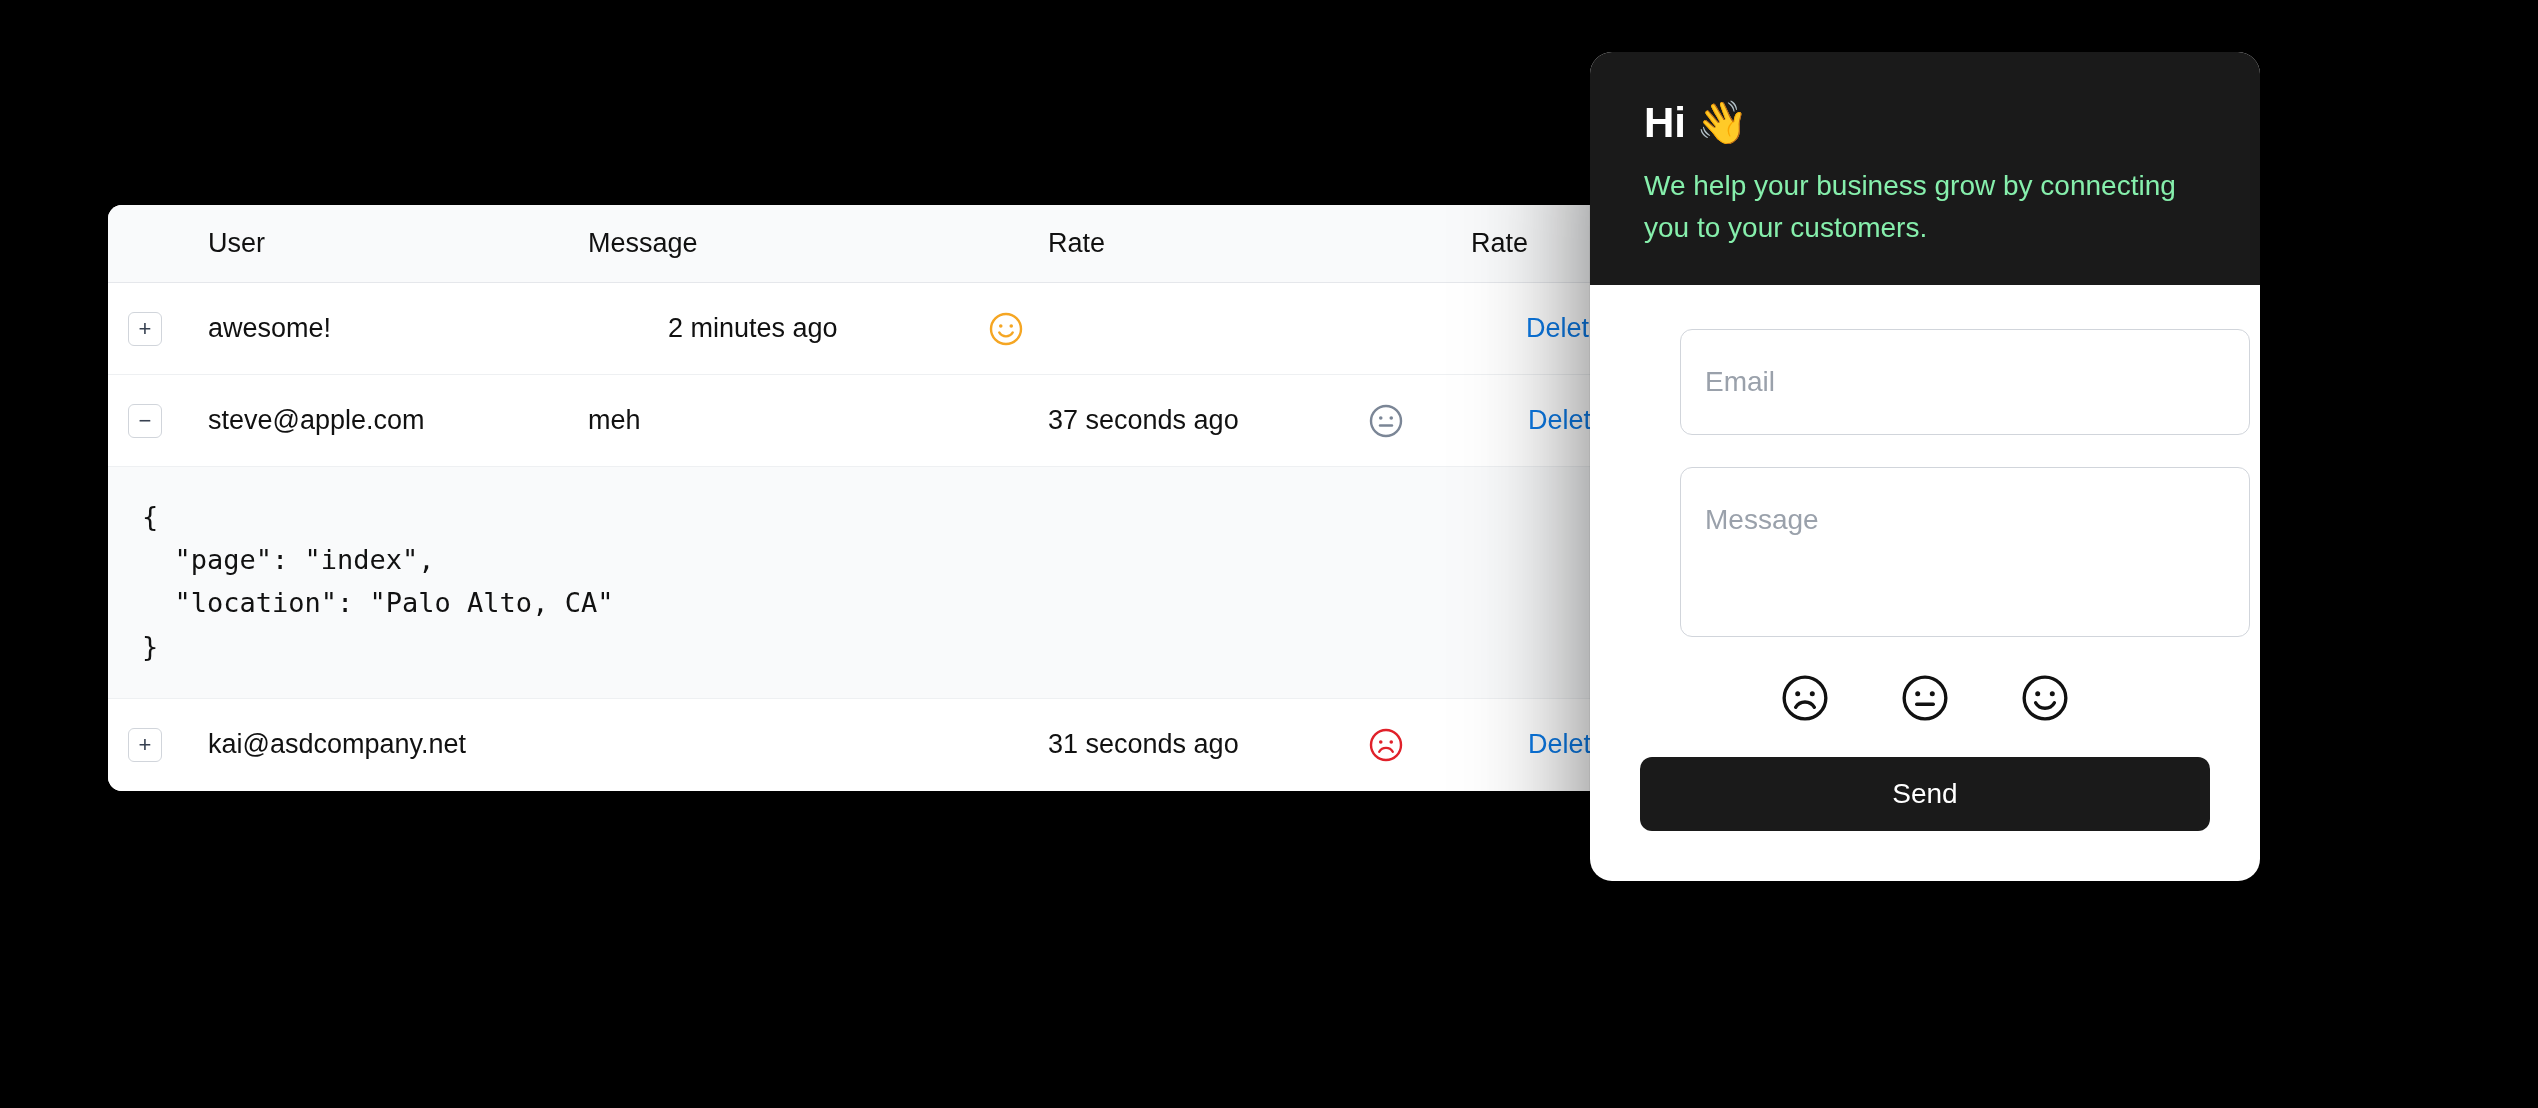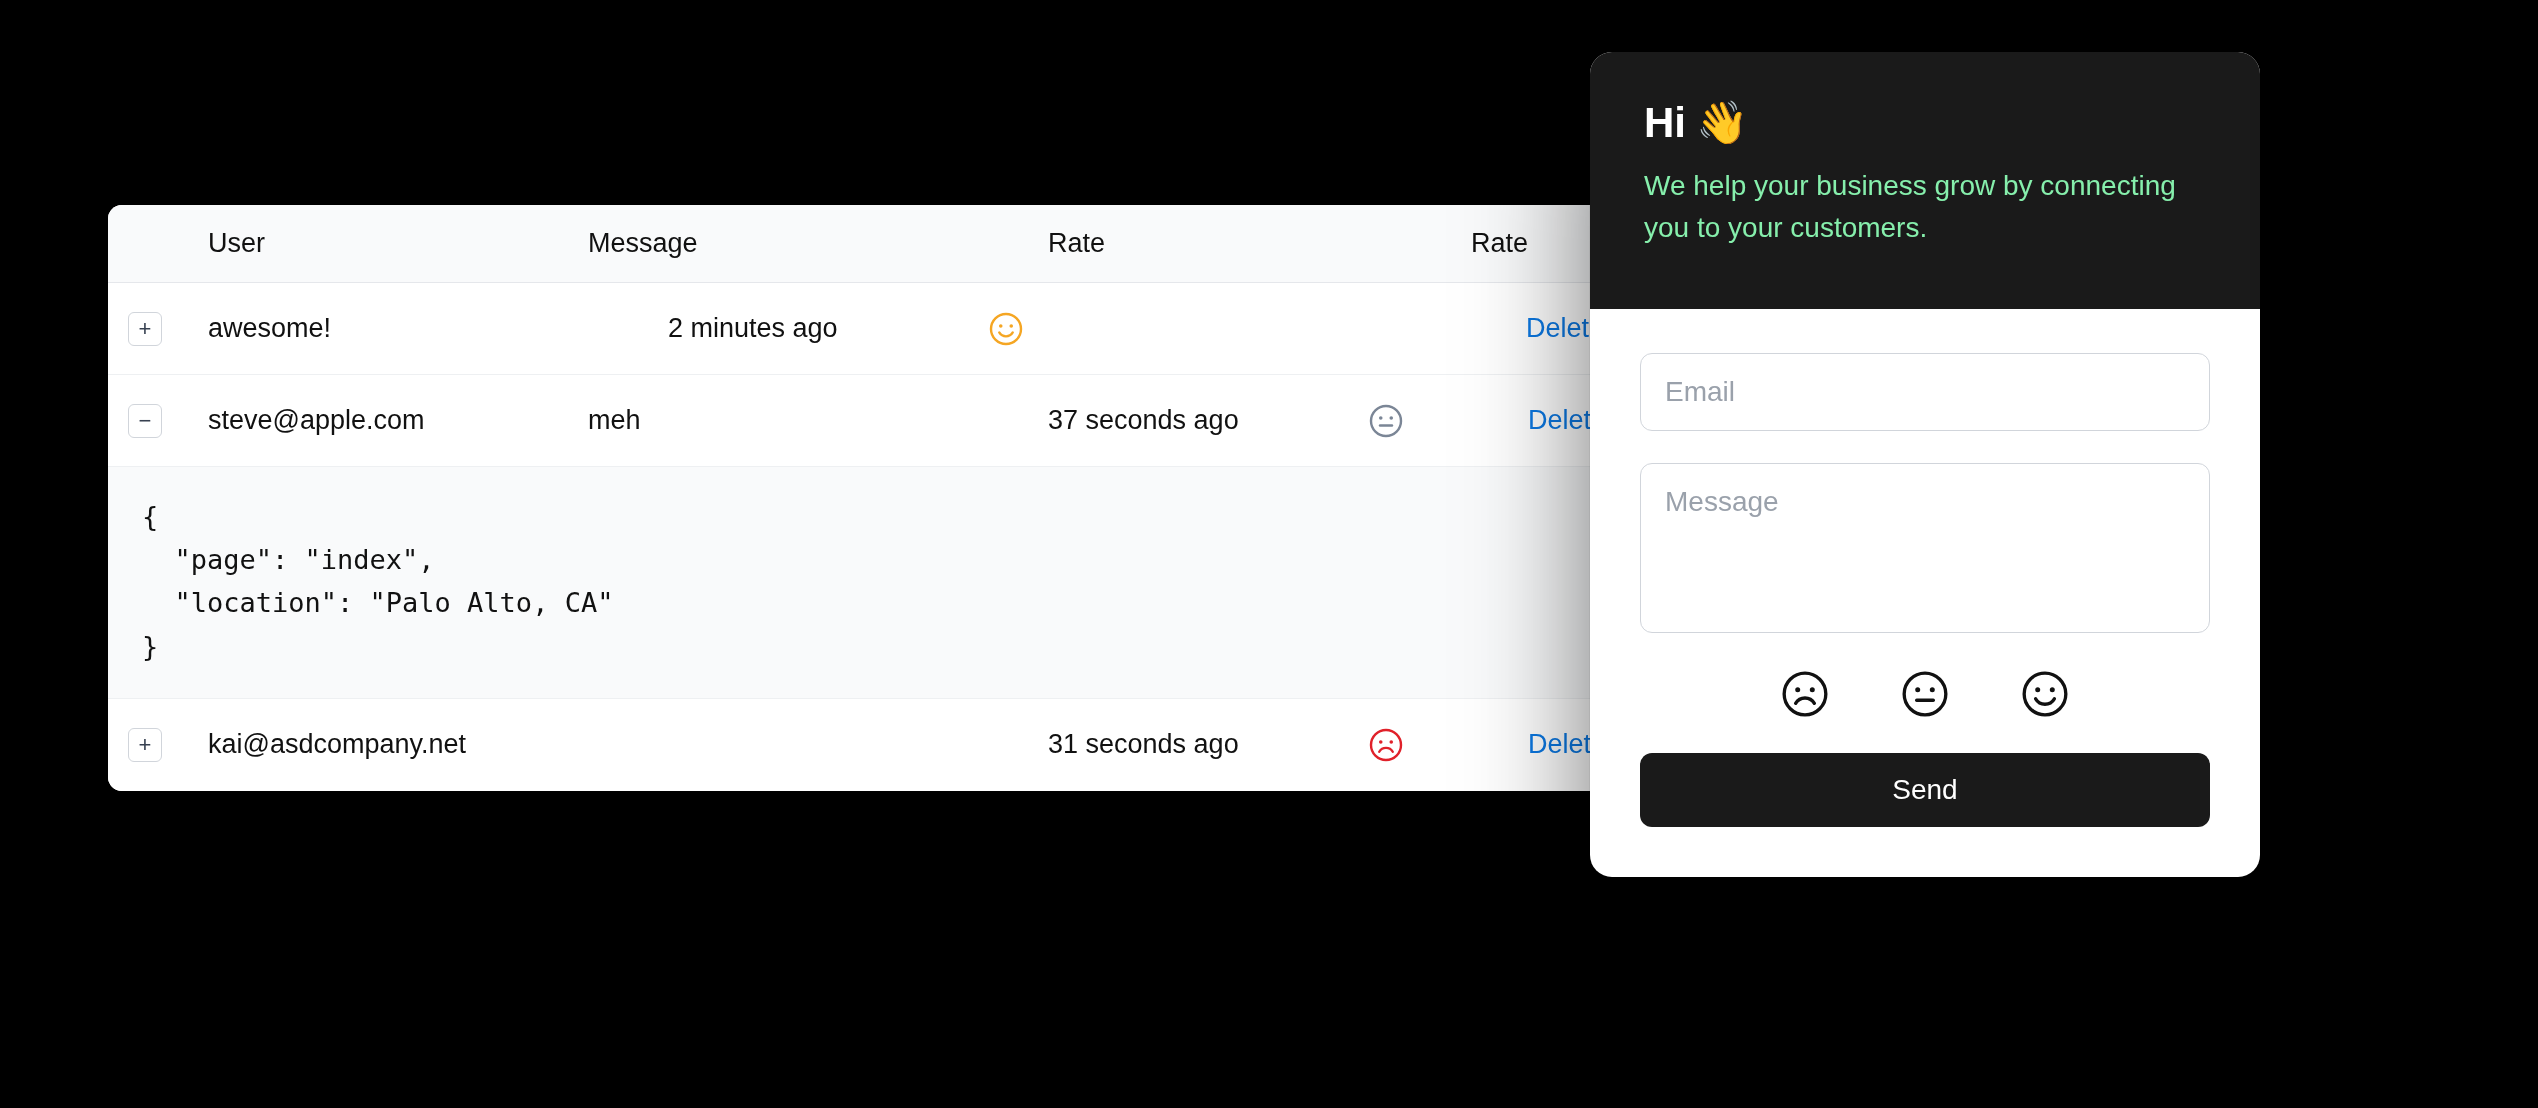--- a/index.html
+++ b/index.html
@@ -88,21 +88,21 @@
     top: 52px;
     width: 670px;
     background: #fff;
     border-radius: 22px;
     box-shadow: 0 0 0 1px rgba(0,0,0,0.04), 0 50px 120px rgba(0,0,0,0.55);
     overflow: hidden;
   }
   .widget-header {
     background: #1a1a1a;
     color: #fff;
-    padding: 46px 54px 60px 54px;
+    padding: 46px 54px 36px 54px;
   }
   .widget-header .greeting {
     font-size: 42px;
     font-weight: 600;
     margin-bottom: 18px;
     display: flex;
     align-items: center;
     gap: 10px;
   }
   .widget-header .tagline {
@@ -116,23 +116,24 @@
     display: flex;
     flex-direction: column;
     gap: 32px;
   }
   .text-input {
     width: 100%;
     border: 1.5px solid #d1d5db;
     border-radius: 12px;
     font-size: 28px;
     color: #111;
-    padding: 22px 24px;
+    padding: 36px 24px;
     font-family: inherit;
     outline: none;
+    margin-left: 40px;
   }
   .text-input::placeholder { color: #9aa1ab; }
   textarea.text-input {
     height: 170px;
     resize: none;
   }
   .rating-row {
     display: flex;
     justify-content: center;
     gap: 70px;

